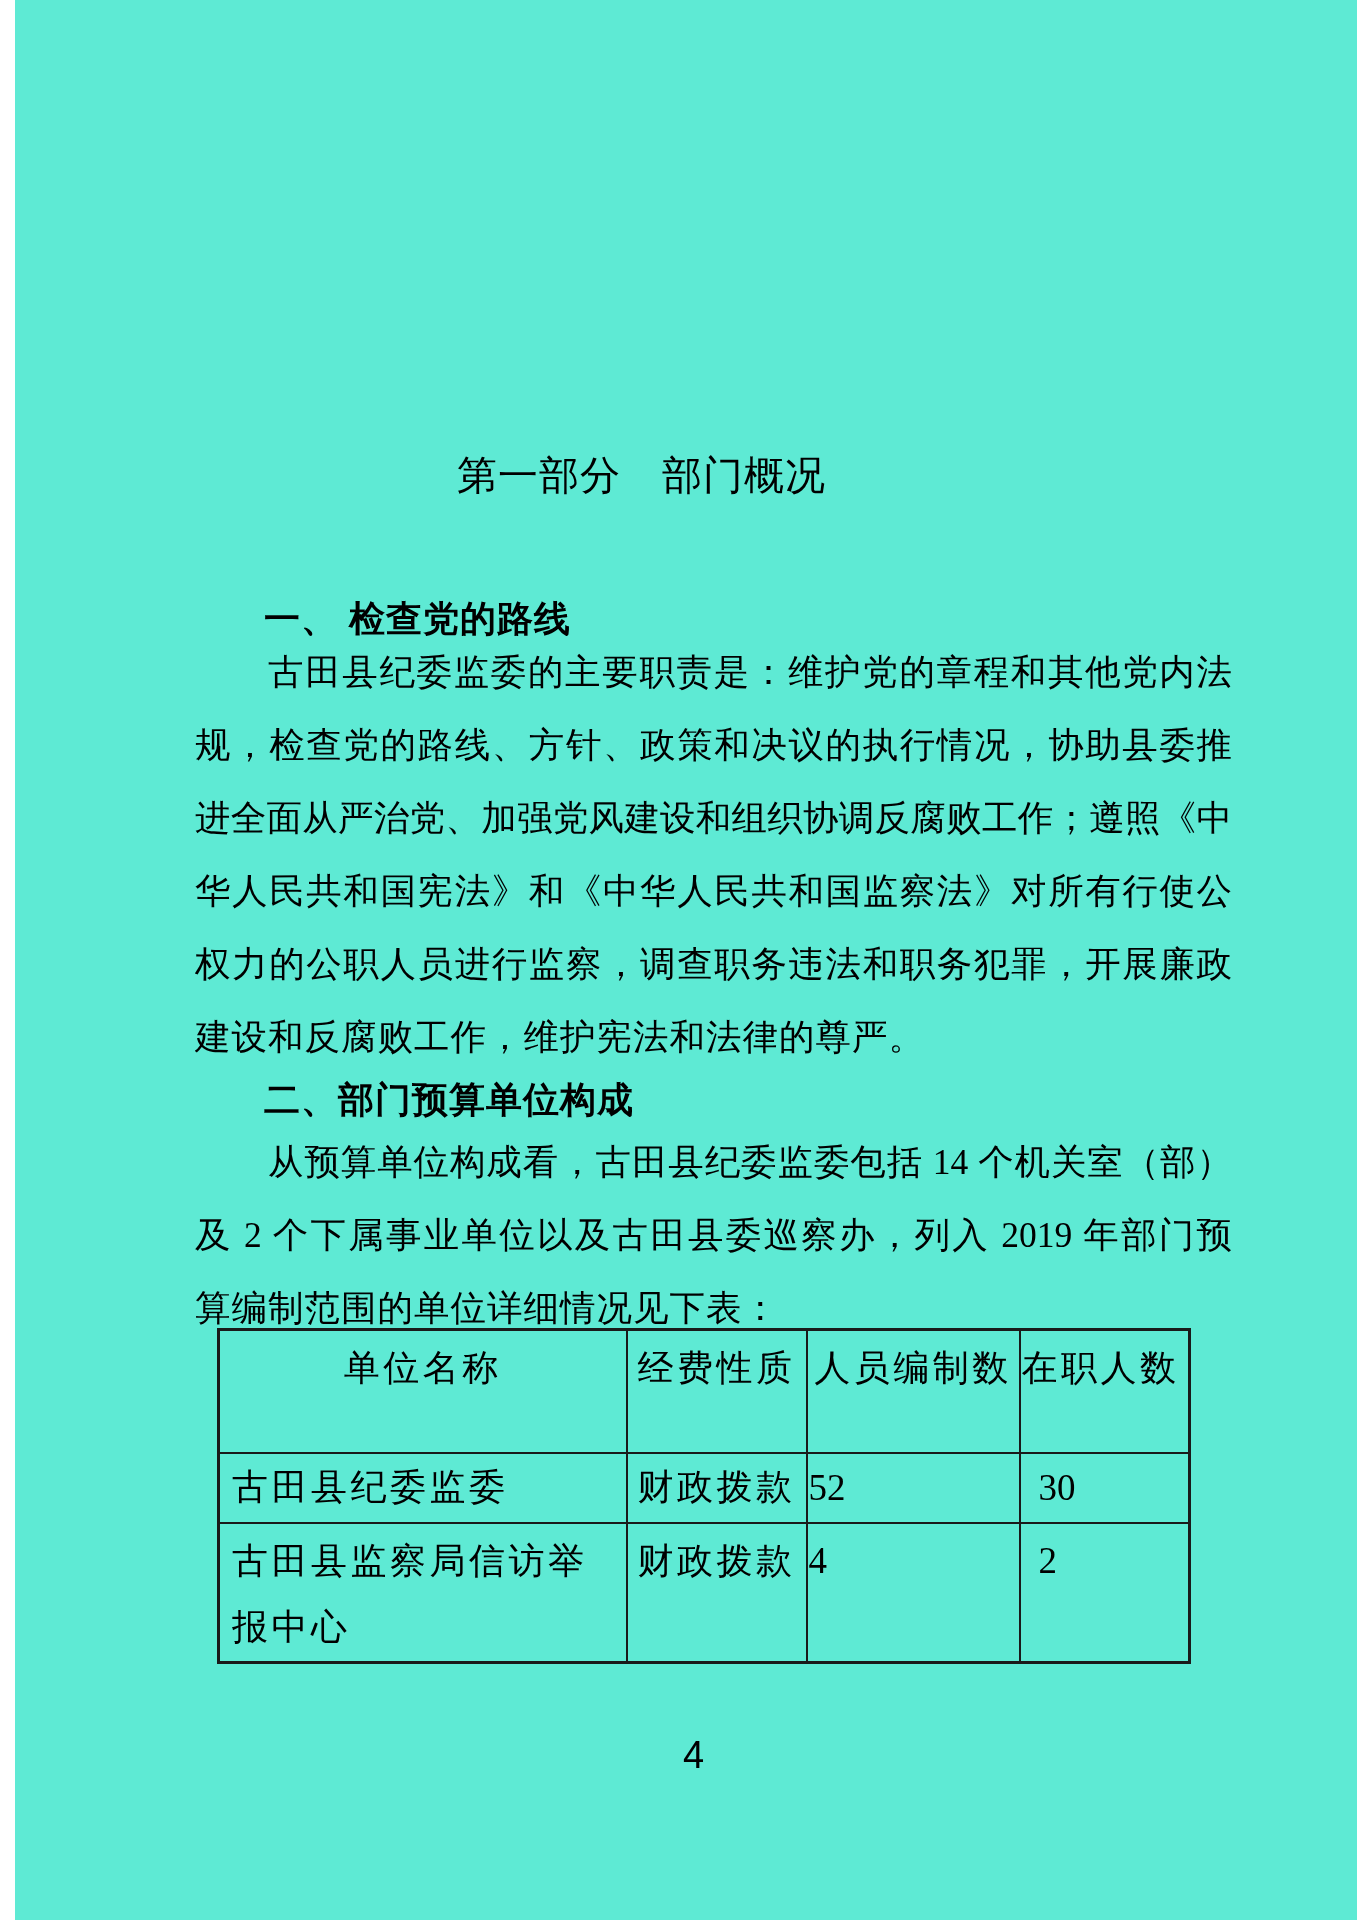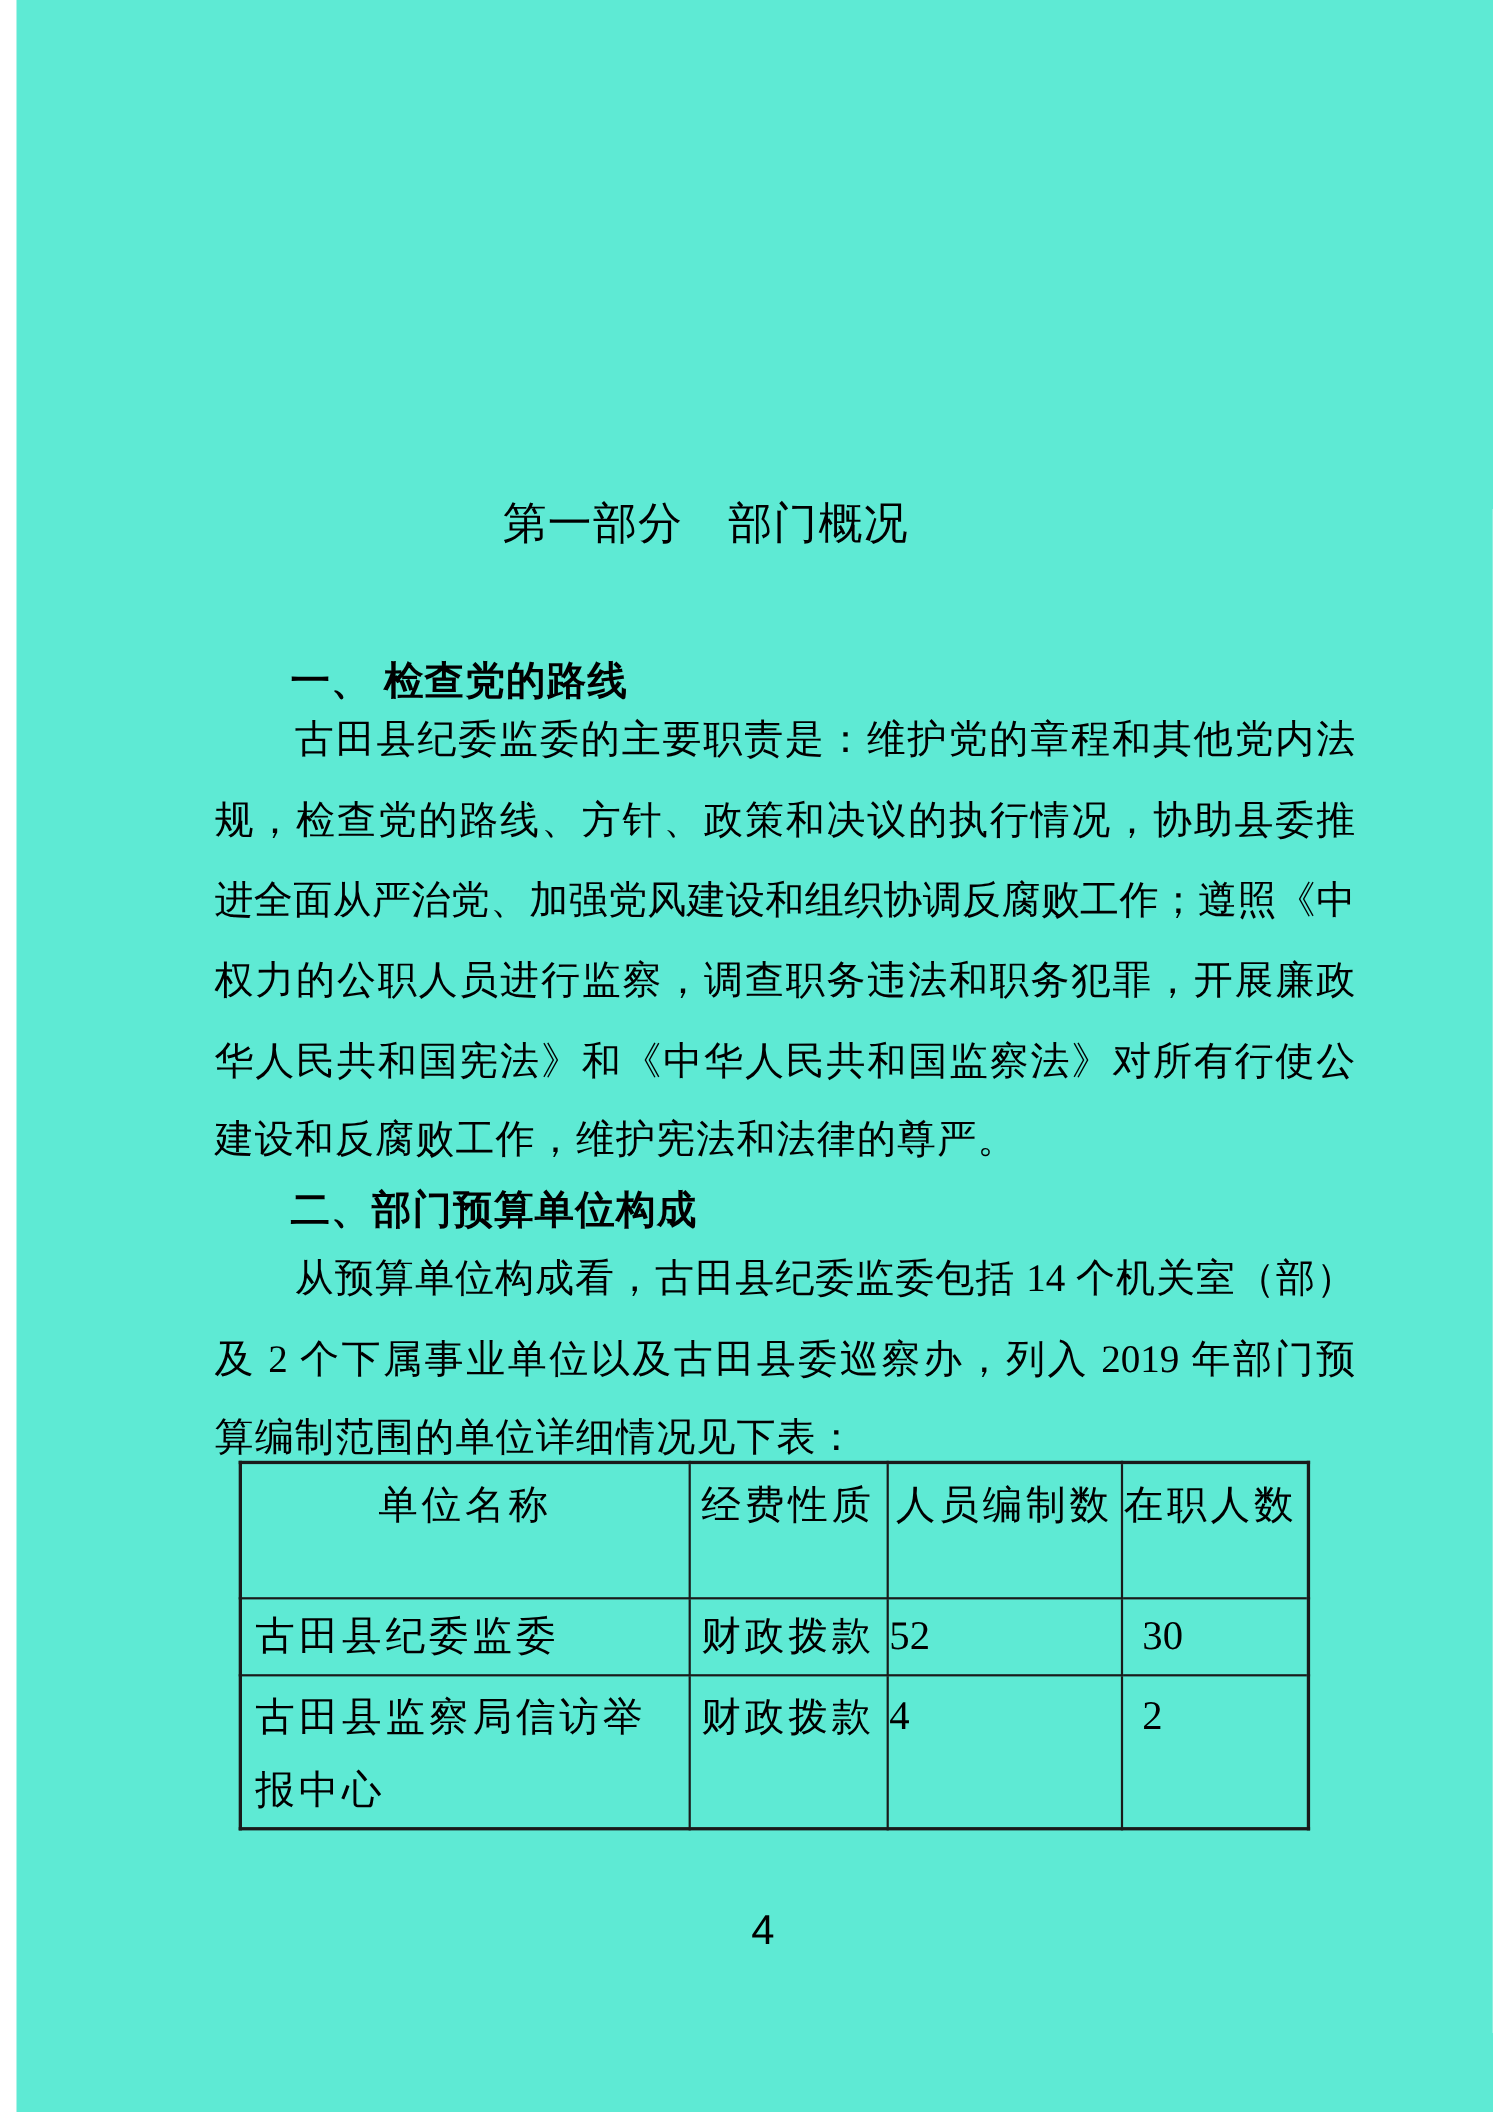--- a/index.html
+++ b/index.html
@@ -61,21 +61,20 @@
     white-space: nowrap;
     overflow: hidden;
     text-align: justify;
     text-align-last: justify;
   }
   .para .ln.indent { text-indent: 73px; }
   .para .ln.last {
     text-align: center;
     text-align-last: left;
     letter-spacing: 1px;
-    font-family: Liberation Mono, monospace;
   }
 
   
   .units-table {
     position: absolute;
     left: 202px;
     top: 1328px;
     width: 971px;
     border-collapse: collapse;
     table-layout: fixed;
@@ -142,22 +141,22 @@
 <div class="page">
 
   <h1 class="doc-title">第一部分　部门概况</h1>
 
   <h2 class="sec-heading h1">一、 检查党的路线</h2>
 
   <div class="para p1">
     <div class="ln indent">古田县纪委监委的主要职责是：维护党的章程和其他党内法</div>
     <div class="ln">规，检查党的路线、方针、政策和决议的执行情况，协助县委推</div>
     <div class="ln">进全面从严治党、加强党风建设和组织协调反腐败工作；遵照《中</div>
+    <div class="ln">华人民共和国宪法》和《中华人民共和国监察法》对所有行使公</div>
     <div class="ln">权力的公职人员进行监察，调查职务违法和职务犯罪，开展廉政</div>
-    <div class="ln">华人民共和国宪法》和《中华人民共和国监察法》对所有行使公</div>
     <div class="ln last">建设和反腐败工作，维护宪法和法律的尊严。</div>
   </div>
 
   <h2 class="sec-heading h2">二、部门预算单位构成</h2>
 
   <div class="para p2">
     <div class="ln indent">从预算单位构成看，古田县纪委监委包括 14 个机关室（部）</div>
     <div class="ln">及 2 个下属事业单位以及古田县委巡察办，列入 2019 年部门预</div>
     <div class="ln last">算编制范围的单位详细情况见下表：</div>
   </div>

